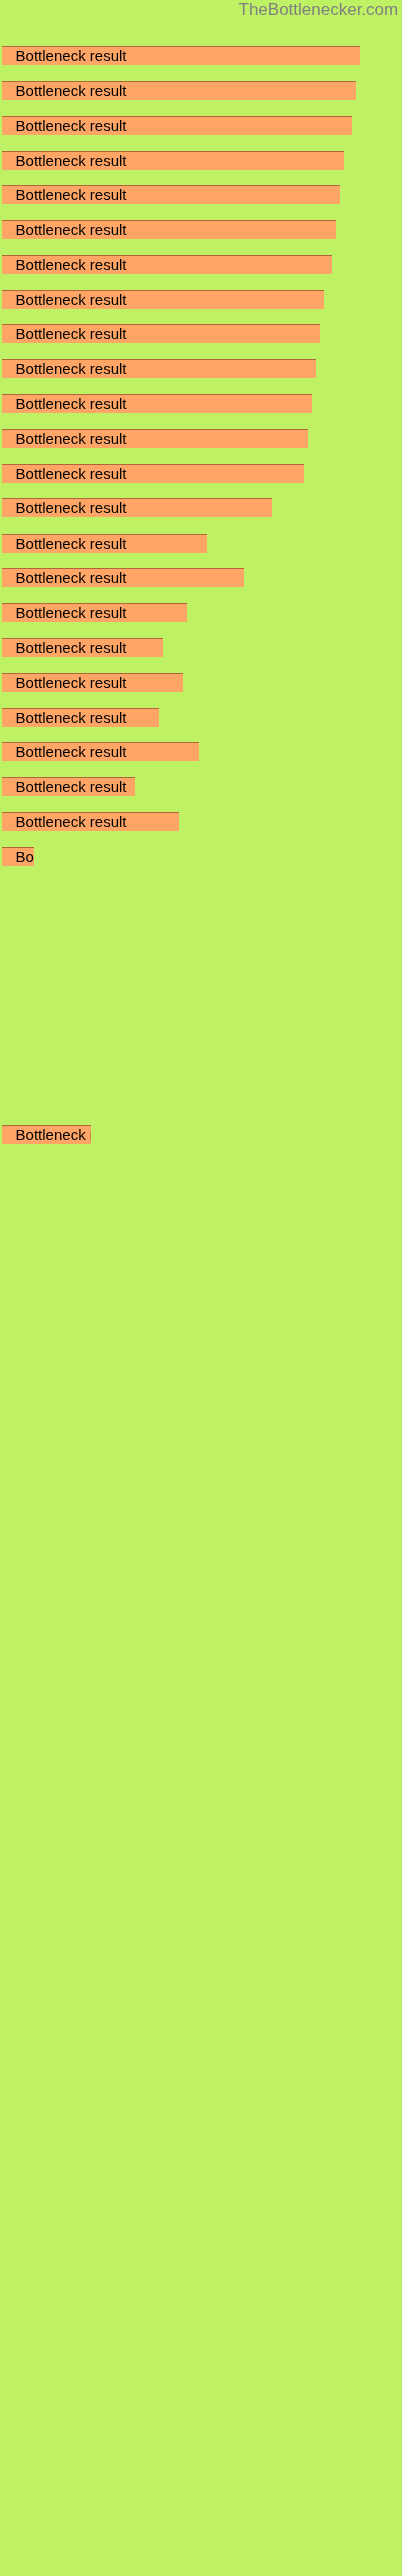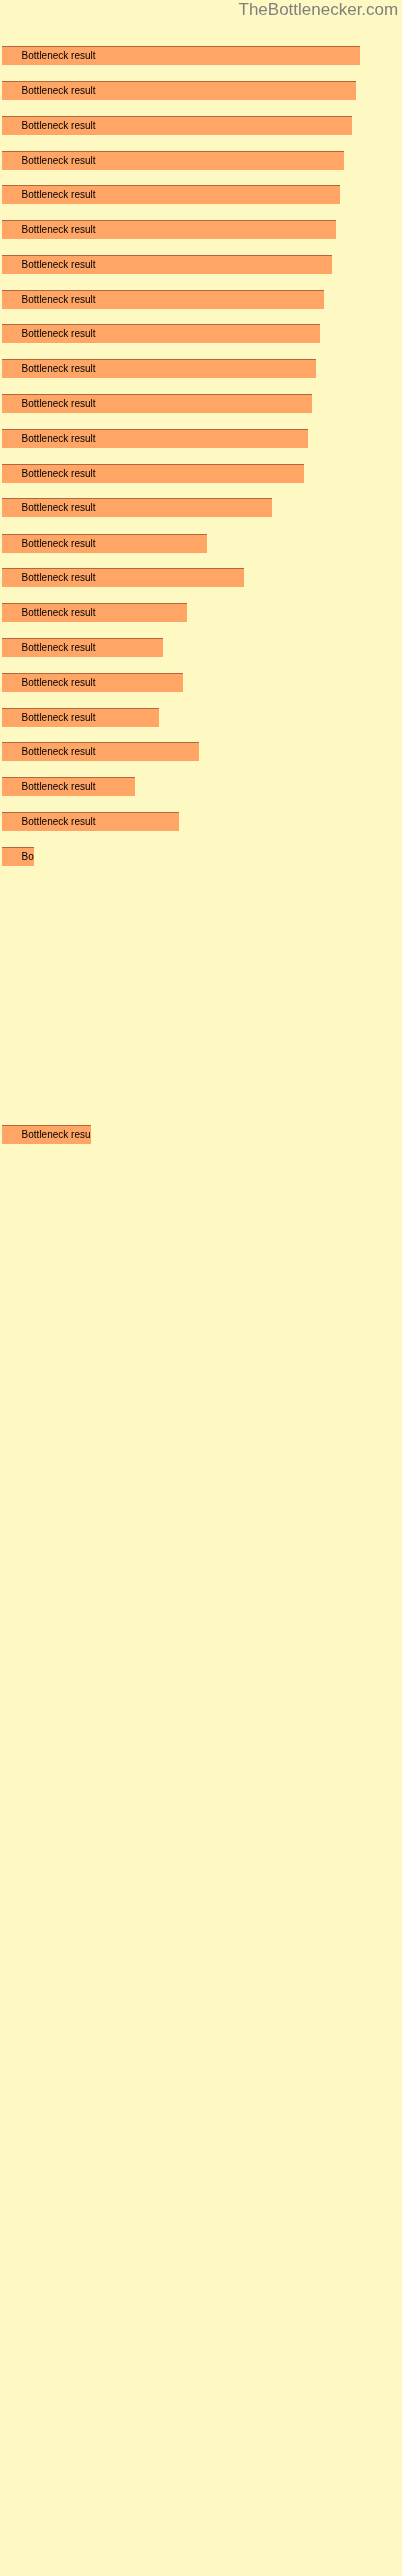--- a/index.html
+++ b/index.html
@@ -13,21 +13,21 @@
     position: relative;
     overflow: hidden;
     font-family: "Liberation Sans", sans-serif;
   }
   #chart-root {
     position: absolute;
     left: 0;
     top: 0;
     width: 403px;
     height: 2576px;
-    background: #fef9c3;
+    background: #bef264;
     text-decoration: underline;
   }
   #watermark {
     position: absolute;
     right: 4.8px;
     top: 0.8px;
     font-size: 17px;
     line-height: 18.5px;
     color: #808080;
     letter-spacing: 0px;
@@ -46,24 +46,24 @@
     left: 1.6px;
     height: 19.3px;
     background: #ffa565;
     border-top: 0.8px solid #b2673a;
     box-sizing: border-box;
     overflow: hidden;
     white-space: nowrap;
   }
   .bar-label {
     position: absolute;
-    left: 20px;
+    left: 14px;
     top: 50%;
     transform: translateY(-50%);
-    font-size: 10px;
+    font-size: 15px;
     line-height: 11.3px;
     color: #000000;
     white-space: nowrap;
     font-family: "Liberation Sans", sans-serif;
     pointer-events: none;
   }
 </style>
 </head>
 <body>
 

